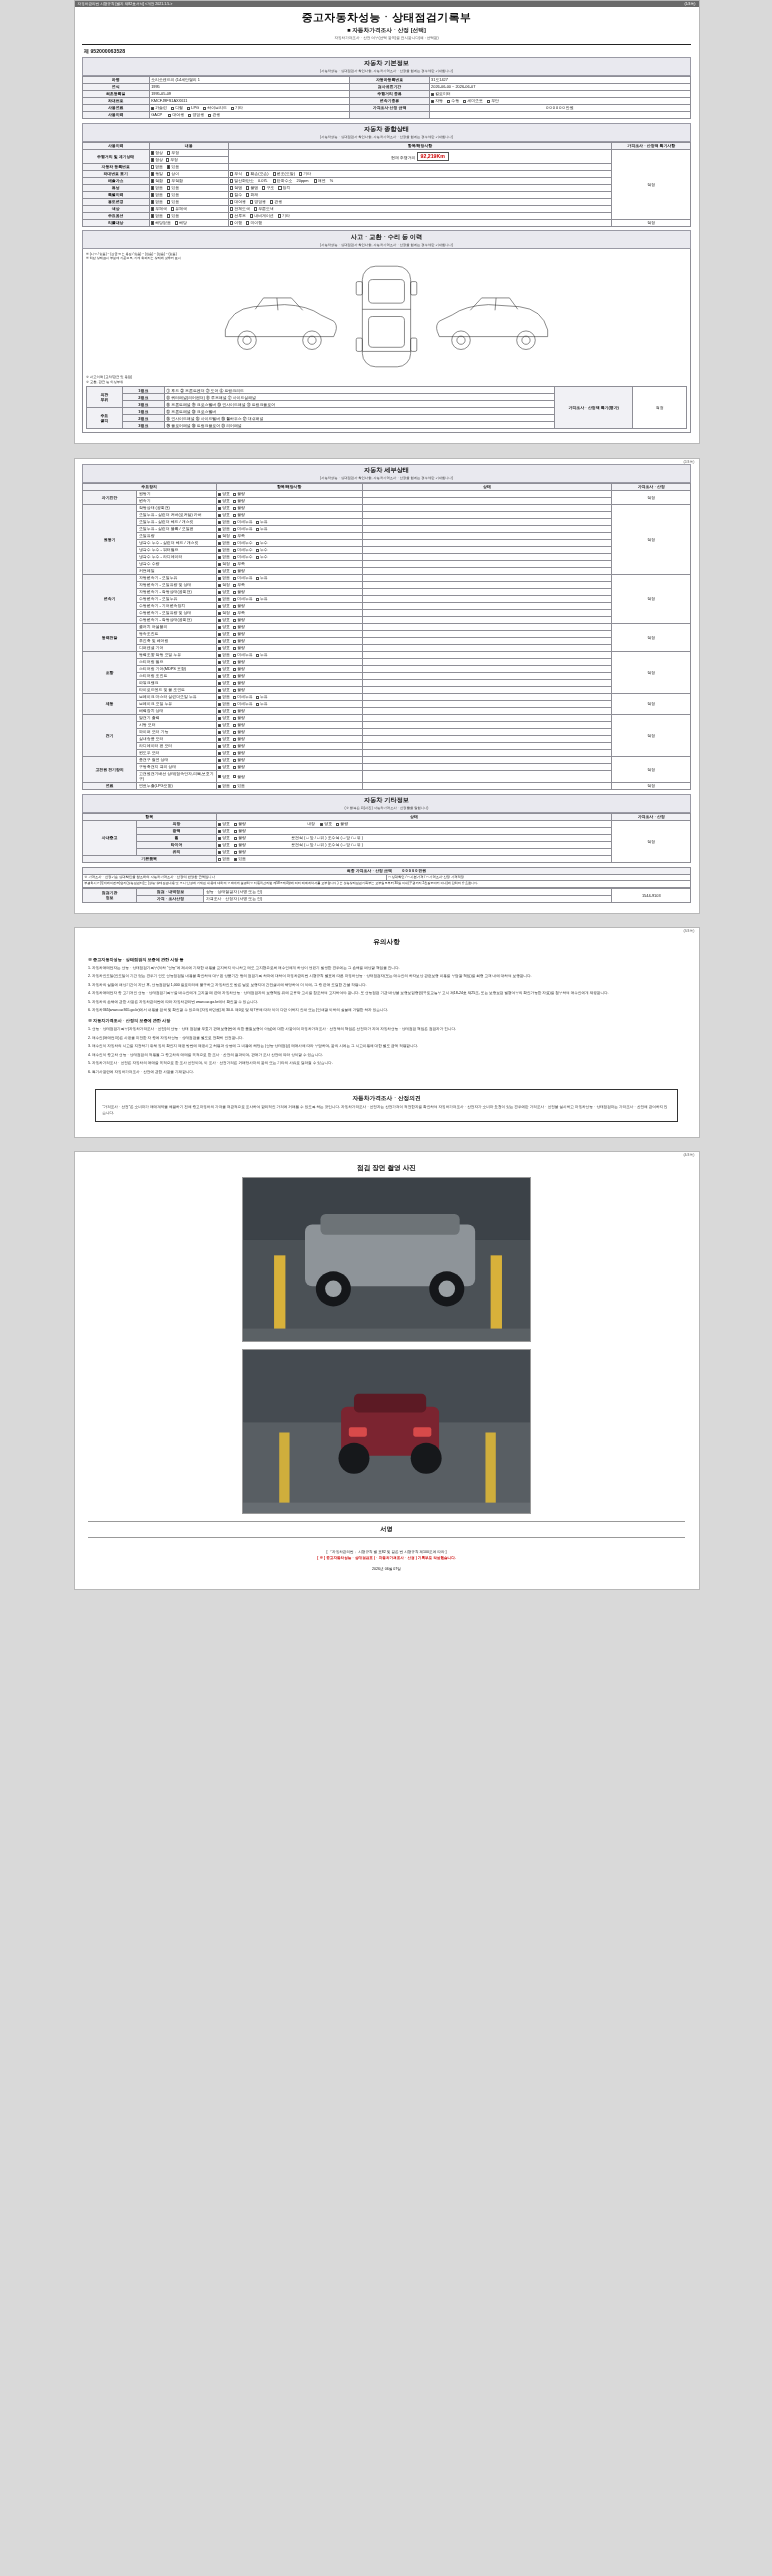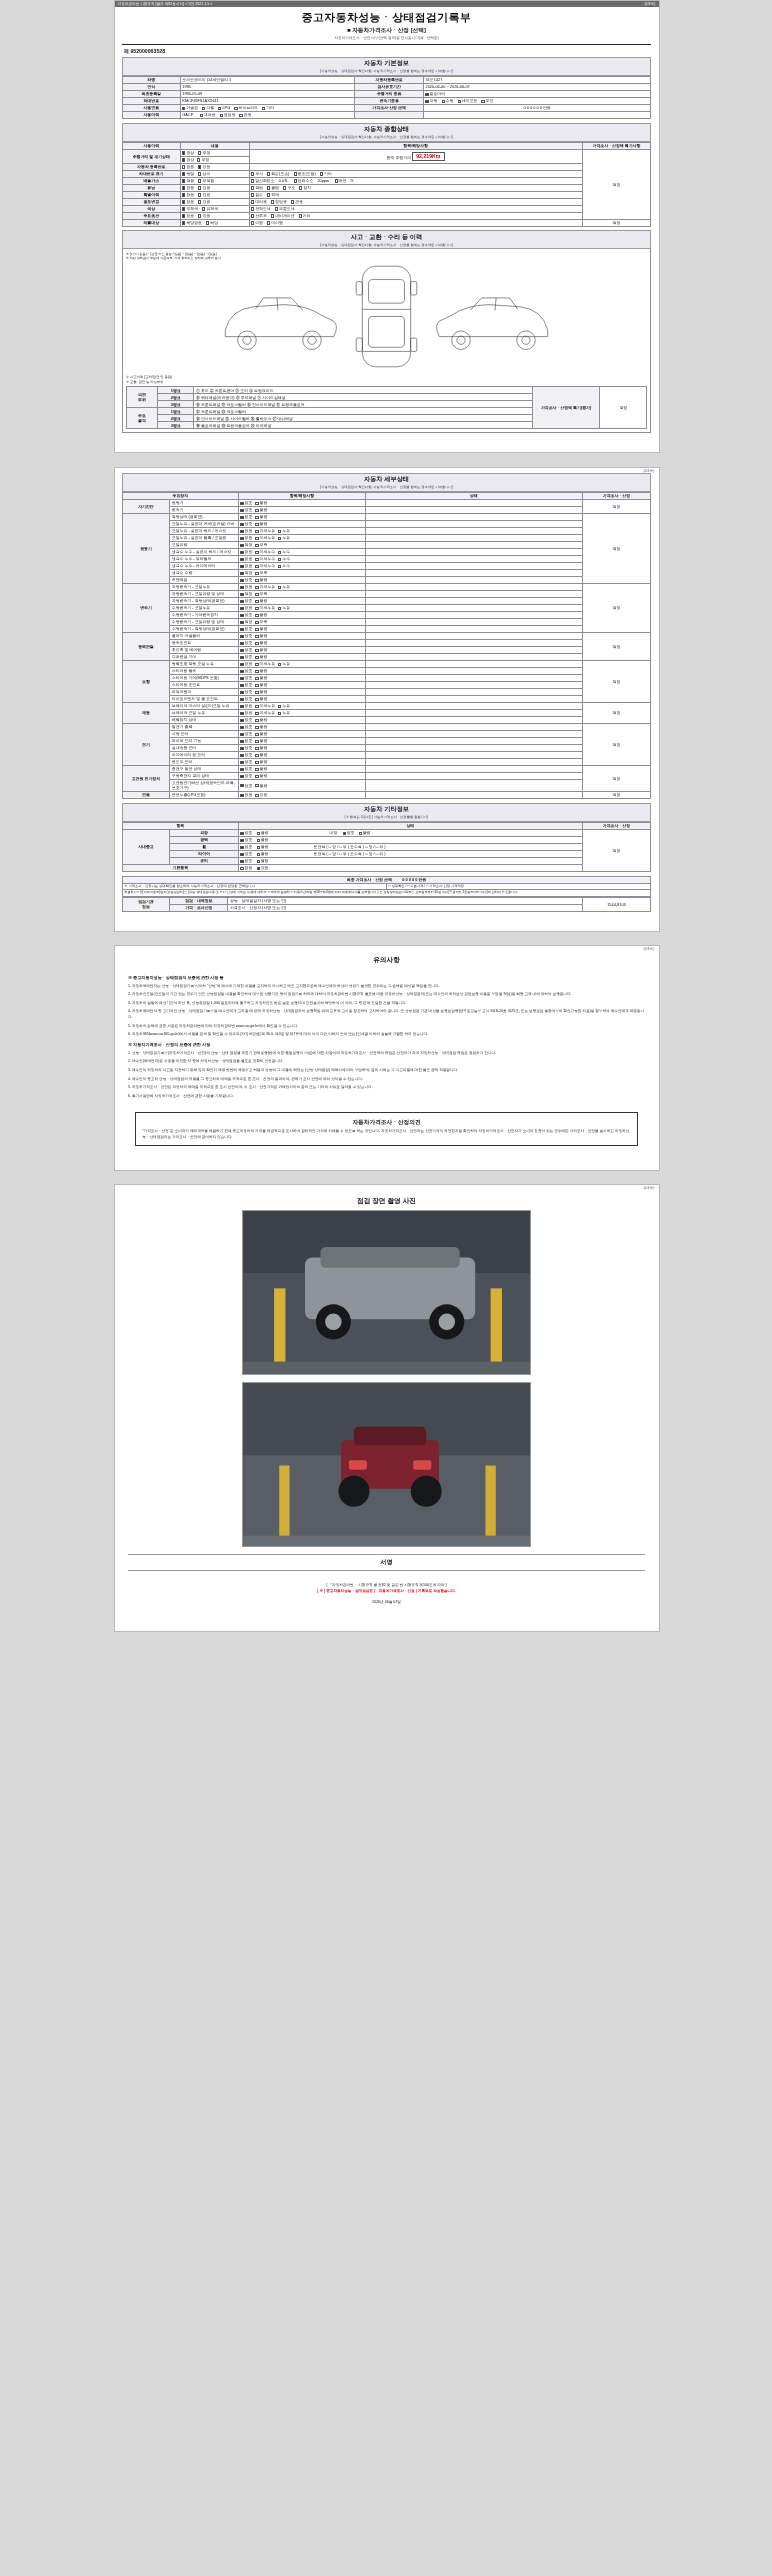--- a/index.html
+++ b/index.html
@@ -6,25 +6,25 @@
   html, body { margin:0; padding:0; }
   body {
     width: 773px;
     background: #d9d9d9;
     font-family: "Liberation Sans", sans-serif;
     font-size: 4.6px;
     color: #111;
     -webkit-font-smoothing: antialiased;
   }
   .page {
-    width: 546px;
+    width: 626px;
     margin: 0 auto 13.4px auto;
     background: #fff;
     border: 0.5px solid #b8b8b8;
-    padding: 0 0 19px 0;
+    padding: 0 0 10px 0;
     position: relative;
   }
   .page-top-bar {
     background:#6a6a6a; color:#fff; font-size:3.6px; padding:1px 3.1px;
     display:flex; justify-content:space-between;
   }
   .page-num { text-align:right; font-size:3.6px; color:#666; padding:1px 4.1px 0 0;}
   .inner { padding: 0 7.2px; }
 
   

